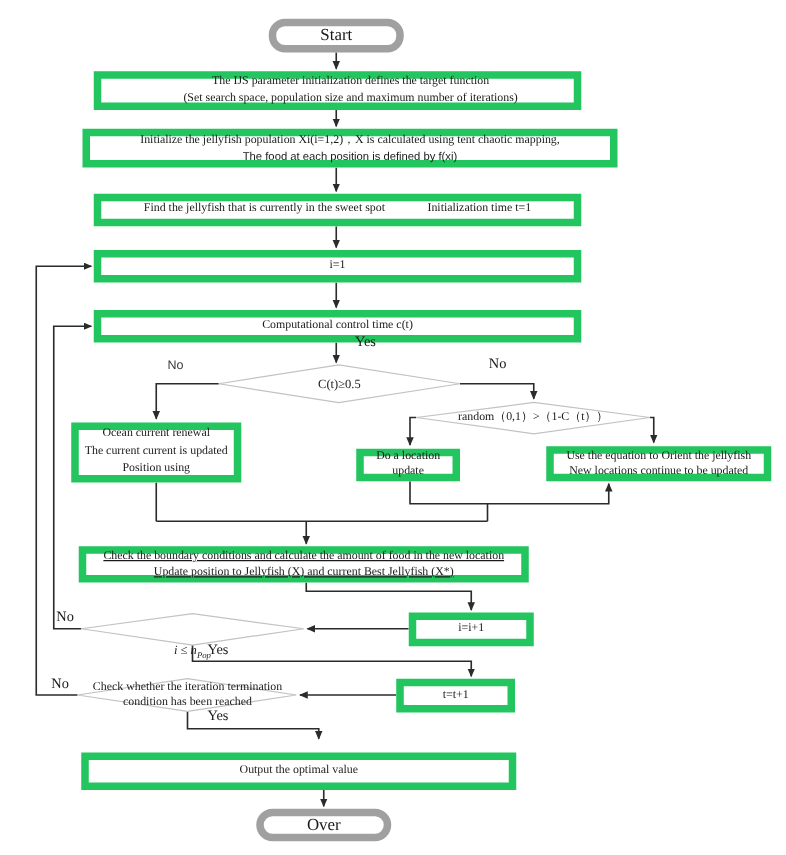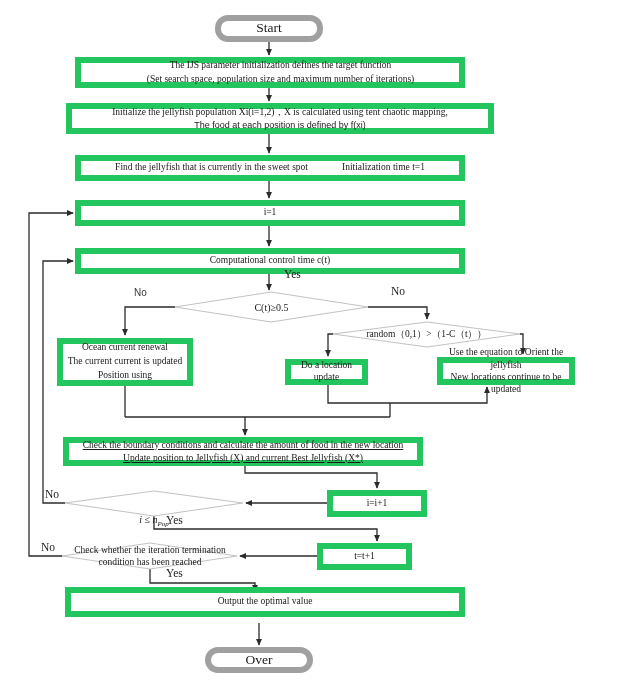--- a/index.html
+++ b/index.html
@@ -113,39 +113,39 @@
     <span>Ocean current renewal</span>
     <span>The current current is updated</span>
     <span>Position using</span>
   </div>
 
   <div class="node" style="left:285px;top:359px;width:83px;height:26px;line-height:1.25;">
     <span>Do a location</span>
     <span>update</span>
   </div>
 
-  <div class="node" style="left:437px;top:357px;width:138px;height:28px;line-height:1.3;">
+  <div class="node" style="left:437px;top:357px;width:180px;height:28px;line-height:1.3;">
     <span>Use the equation to Orient the jellyfish</span>
     <span>New locations continue to be updated</span>
   </div>
 
   <div class="node" style="left:63px;top:437px;width:360px;height:29px;line-height:1.35;text-decoration:underline;">
     <span>Check the boundary conditions and calculate the amount of food in the new location</span>
     <span>Update position to Jellyfish (X) and current Best Jellyfish (X*)</span>
   </div>
 
   <div class="node" style="left:327px;top:490px;width:100px;height:27px;">
     <span>i=i+1</span>
   </div>
 
   <div class="node" style="left:317px;top:543px;width:95px;height:27px;">
     <span>t=t+1</span>
   </div>
 
-  <div class="node" style="left:65px;top:587px;width:400px;height:30px;">
+  <div class="node" style="left:65px;top:602px;width:348px;height:30px;">
     <span>Output the optimal value</span>
   </div>
 
   <div class="node terminal" style="left:205px;top:647px;width:108px;height:26px;">
     <span>Over</span>
   </div>
 
   <div class="dlabel" style="left:175px;top:292px;width:193px;height:30px;font-size:10px;">
     <span>C(t)≥0.5</span>
   </div>

